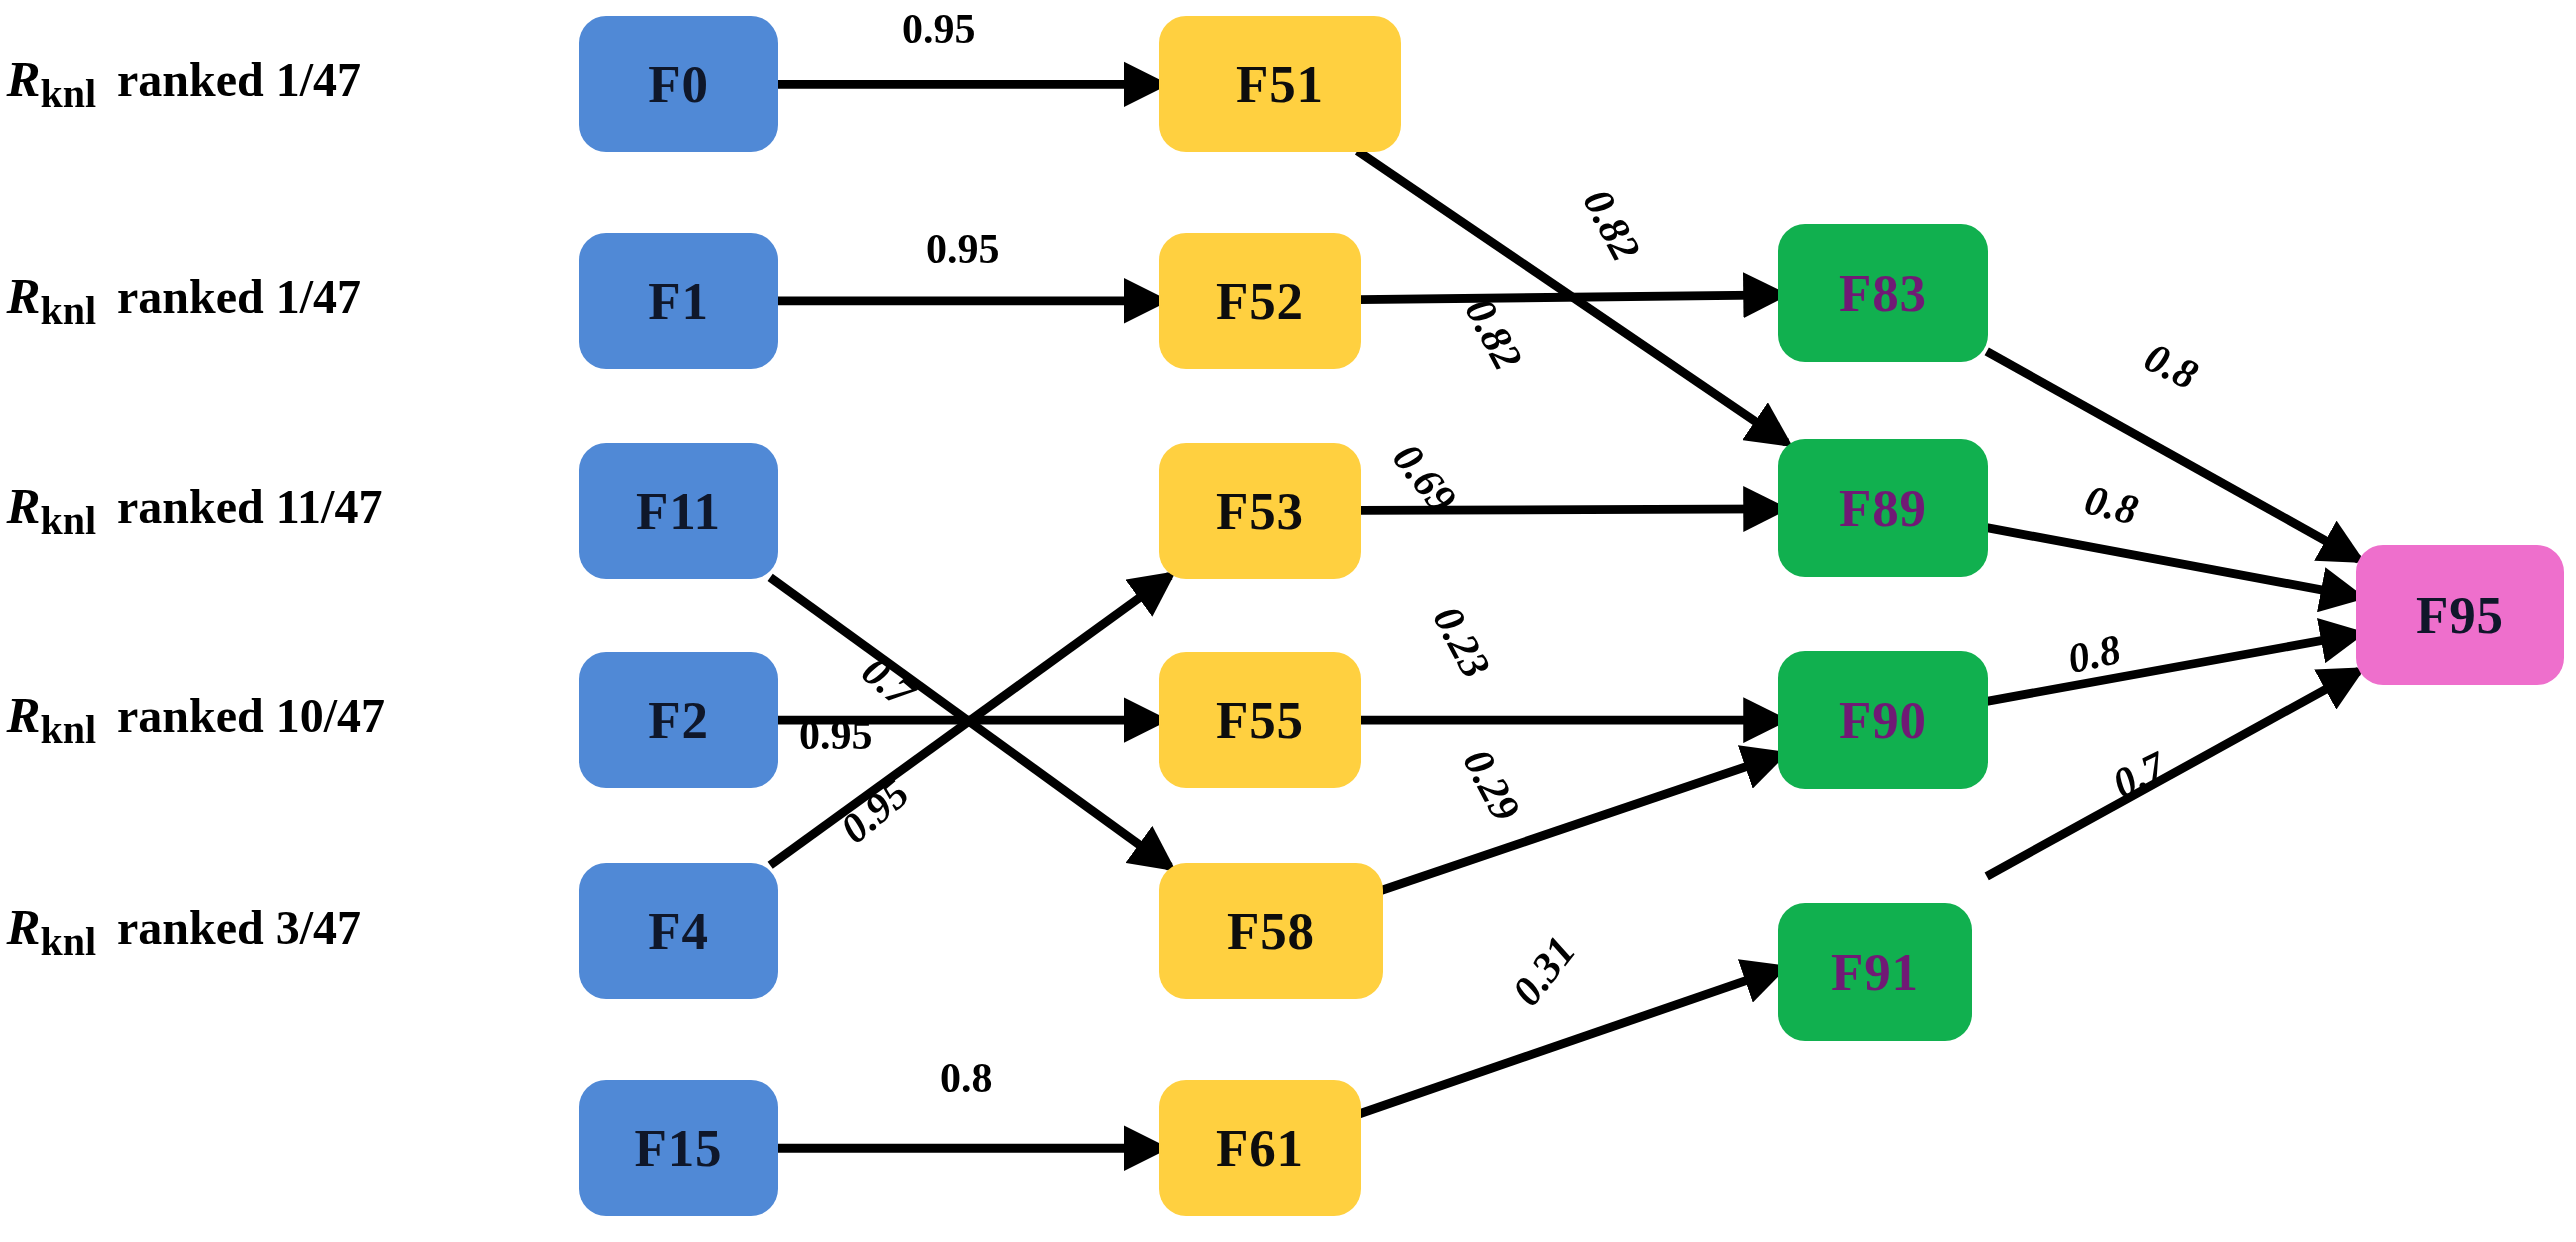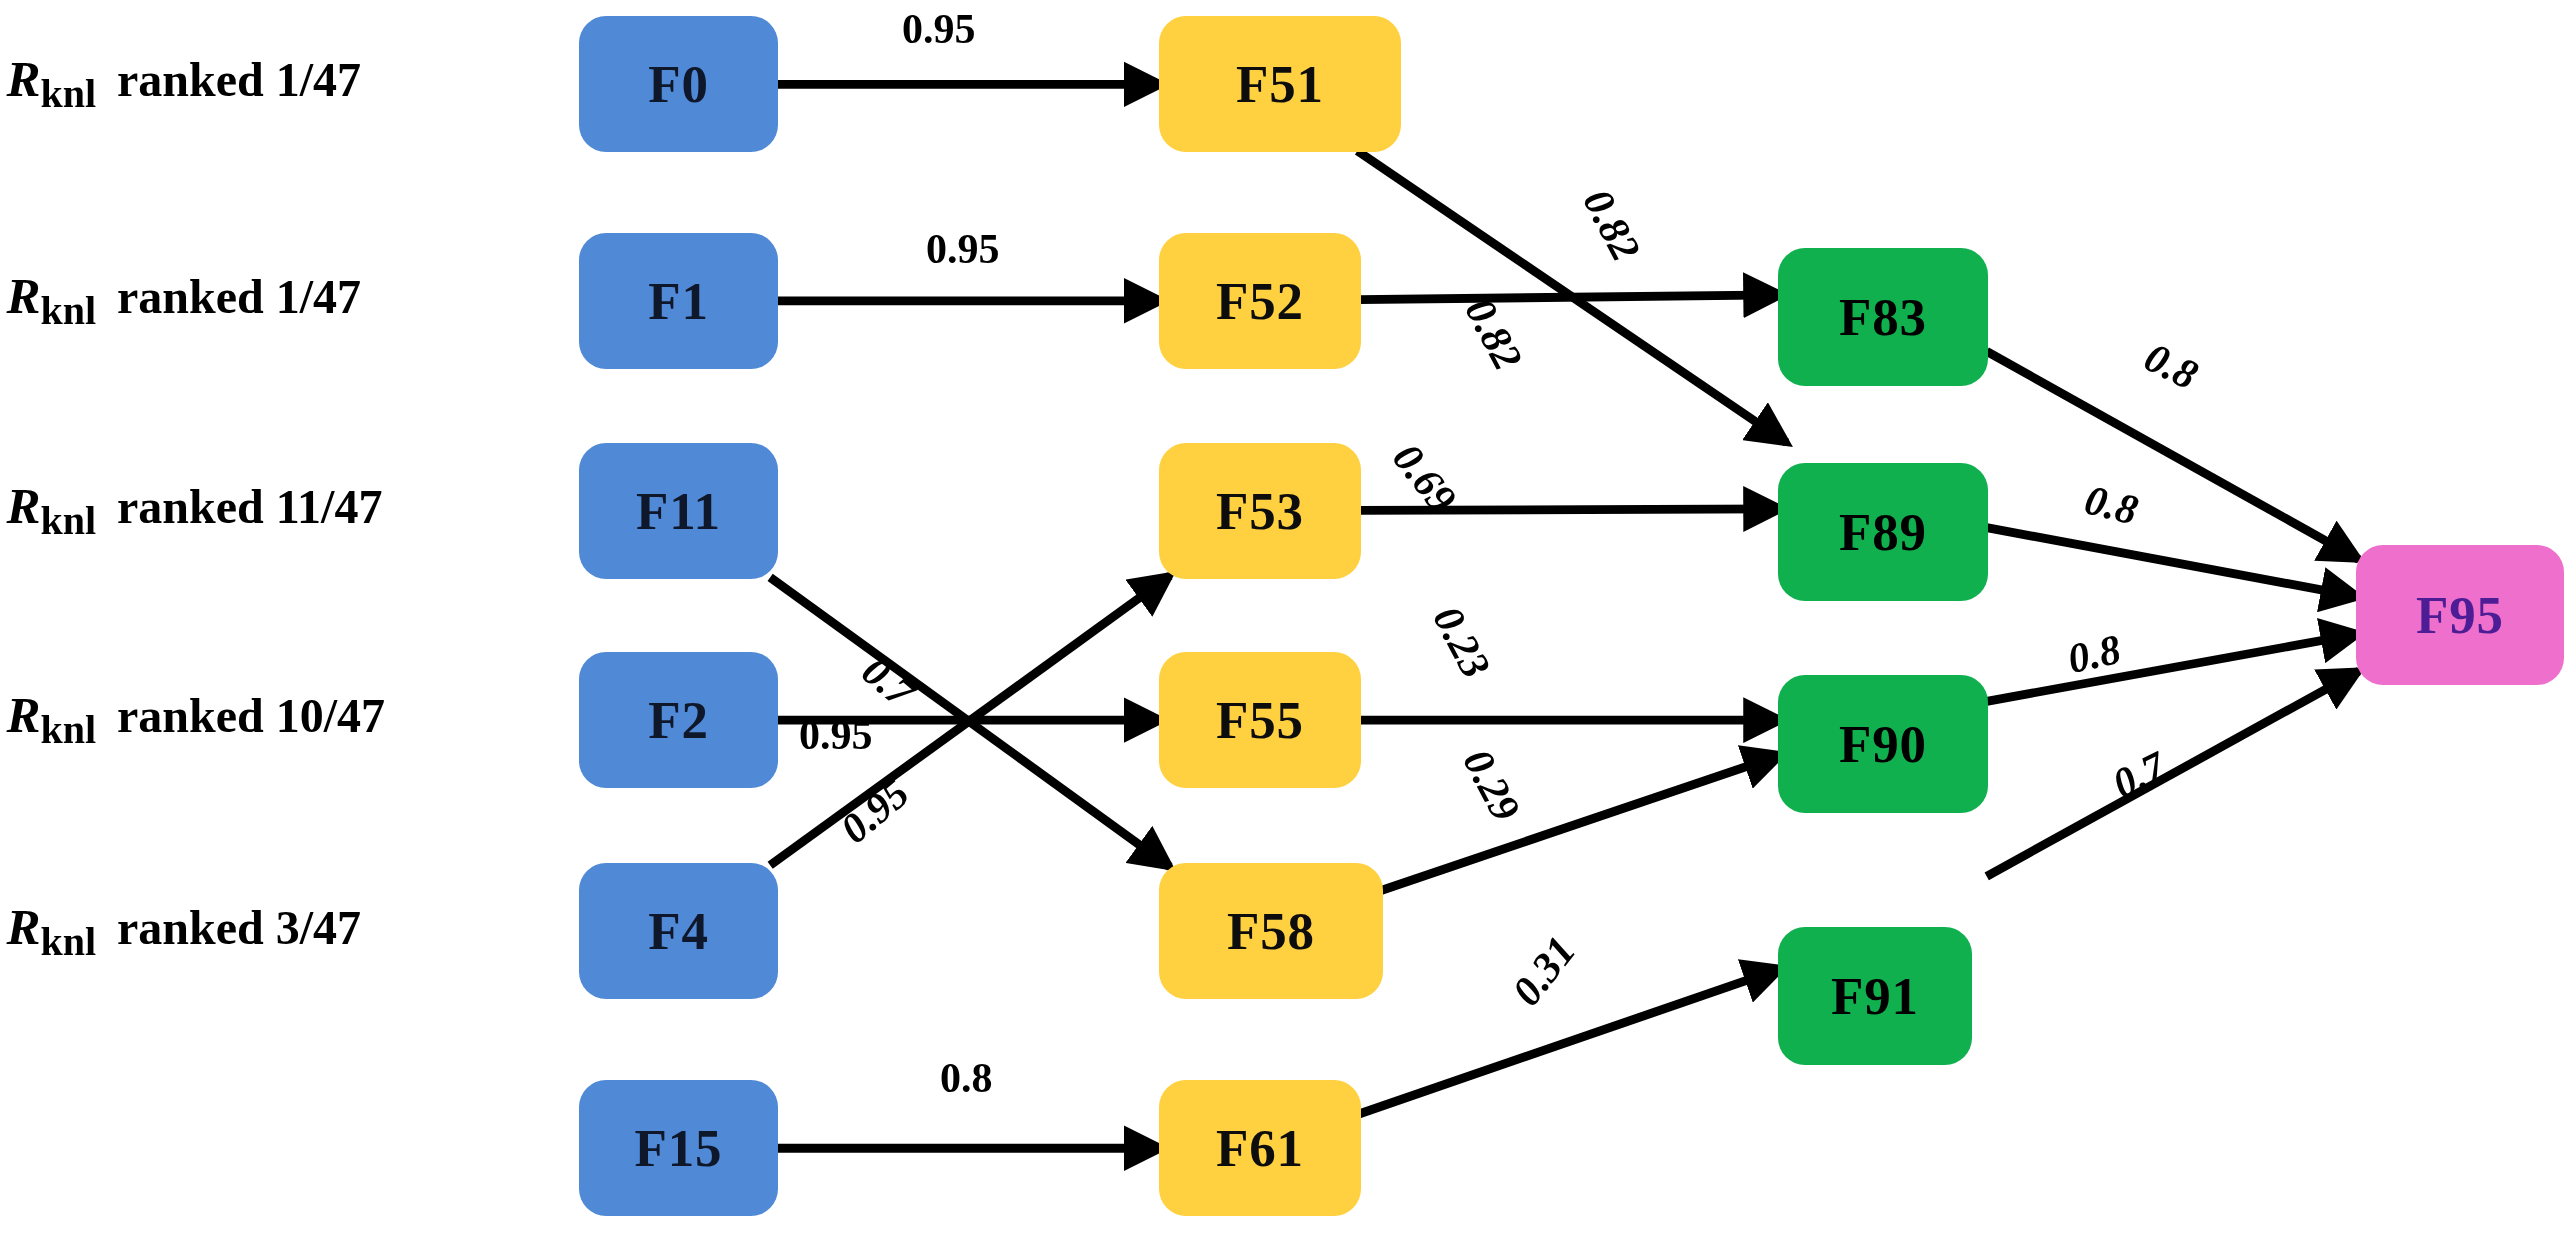--- a/index.html
+++ b/index.html
@@ -54,22 +54,22 @@
     font-family: "Liberation Serif", "DejaVu Serif", serif;
     font-weight: bold;
     font-size: 53px;
     line-height: 1;
     letter-spacing: 0.8px;
     box-sizing: border-box;
     user-select: none;
   }
   .node.blue   { background: #5089D6; color: #0f172a; }
   .node.yellow { background: #FFD040; color: #0d0d0d; }
-  .node.green  { background: #11B04F; color: #000000; margin-top: 24px; }
-  .node.pink   { background: #EE6FCC; color: #4c1d95; }
+  .node.green  { background: #11B04F; color: #701a75; }
+  .node.pink   { background: #EE6FCC; color: #0f172a; }
 
   
   #edges {
     position: absolute;
     left: 0; top: 0;
     width: 2576px;
     height: 1243px;
     pointer-events: none;
   }
   #edges line { stroke: #000000; stroke-width: 11; }

